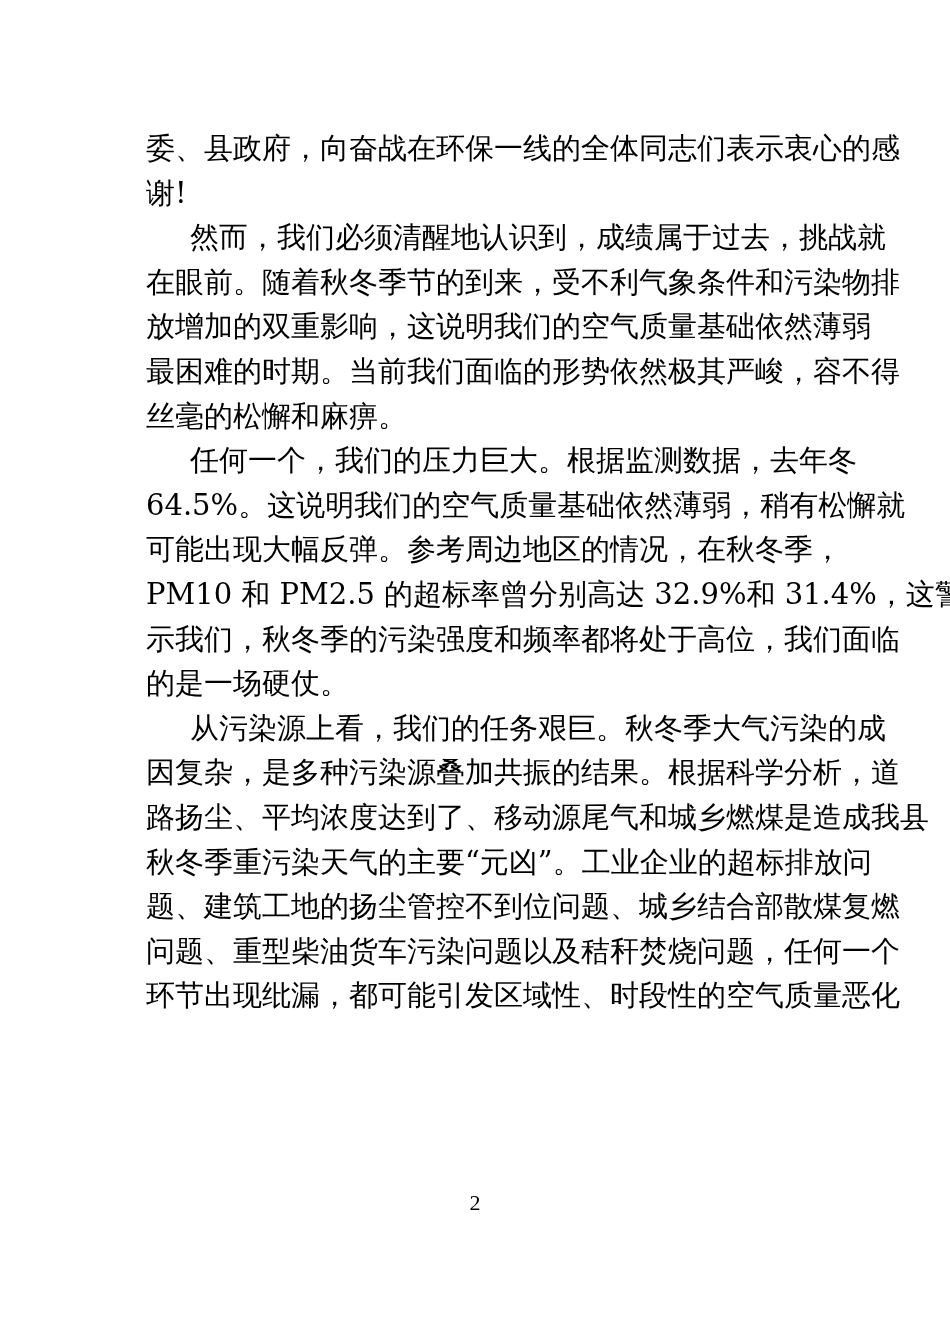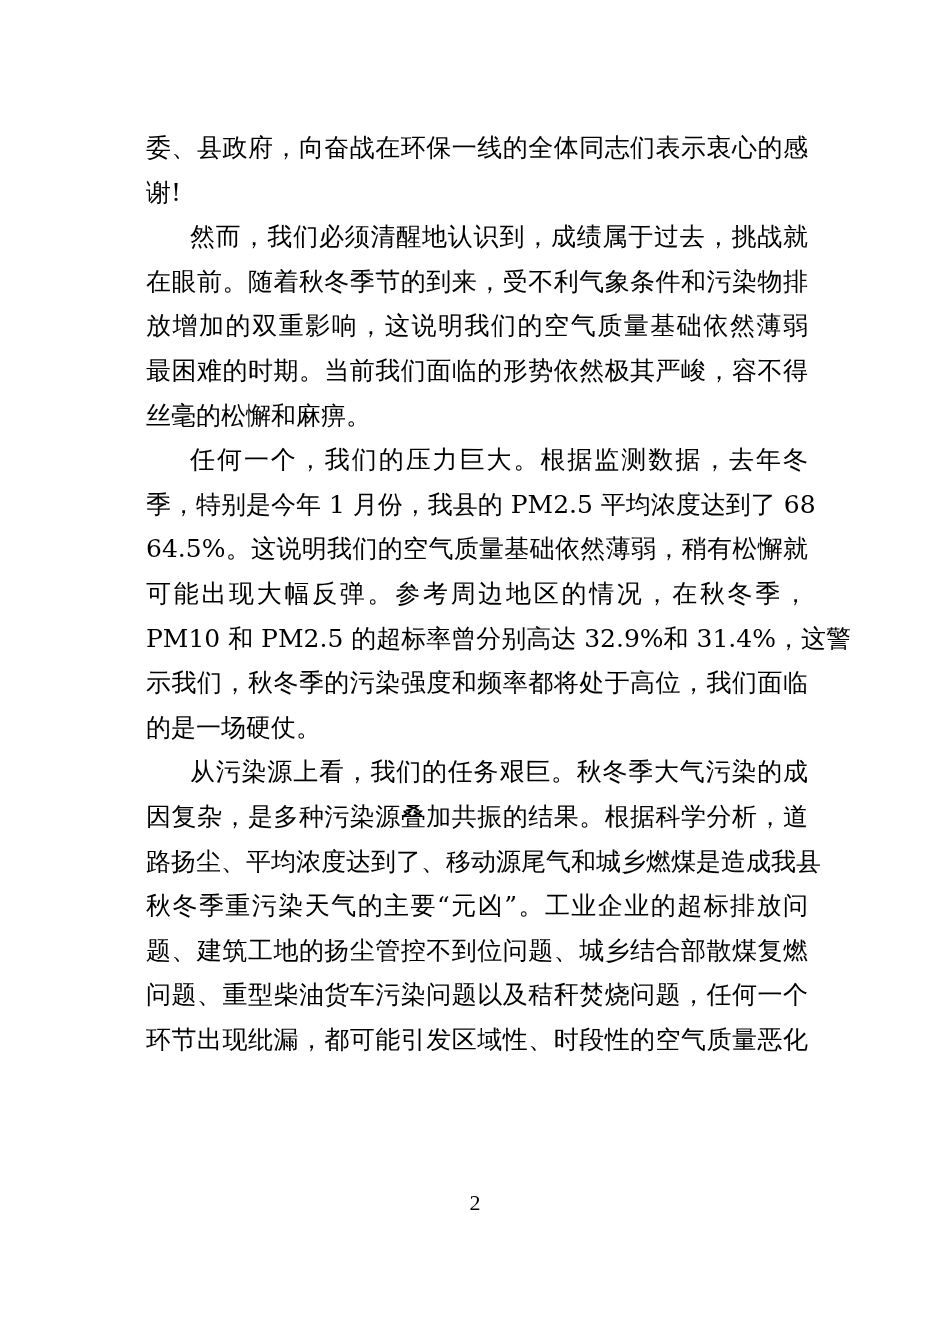--- a/index.html
+++ b/index.html
@@ -1,20 +1,20 @@
 <!DOCTYPE html>
 <html><head>
 <meta charset="utf-8">
 <style>
   html, body { margin: 0; padding: 0; background: #ffffff; }
   body { width: 950px; height: 1344px; position: relative; overflow: hidden;
          font-family: "DejaVu Serif", "Liberation Serif", serif; color: #000; }
   .page { position: absolute; left: 0; top: 0; width: 950px; height: 1344px; background: #fff; }
   .body-text { position: absolute; left: 146px; top: 126px; width: 662px; }
-  .line { height: 44.6px; line-height: 44.6px; font-size: 25px; white-space: nowrap;
+  .line { height: 44.6px; line-height: 44.6px; font-size: 29px; white-space: nowrap;
           text-align: justify; text-align-last: justify; letter-spacing: 0; }
   .line.last { text-align-last: left; }
   .line.indent { padding-left: 44px; }
   .page-number { position: absolute; left: 0; width: 950px; top: 1188px; text-align: center;
                  font-family: "Liberation Serif", serif; font-size: 22px; line-height: 30px; }
 </style>
 </head>
 <body>
 
 <div class="page">
@@ -28,21 +28,20 @@
     <div>
       <div class="line indent">然而，我们必须清醒地认识到，成绩属于过去，挑战就</div>
       <div class="line">在眼前。随着秋冬季节的到来，受不利气象条件和污染物排</div>
       <div class="line">放增加的双重影响，这说明我们的空气质量基础依然薄弱</div>
       <div class="line">最困难的时期。当前我们面临的形势依然极其严峻，容不得</div>
       <div class="line last">丝毫的松懈和麻痹。</div>
     </div>
 
     <div>
       <div class="line indent">任何一个，我们的压力巨大。根据监测数据，去年冬</div>
-      <div class="line">季，特别是今年 1 月份，我县的 PM2.5 平均浓度达到了 68</div>
       <div class="line">64.5%。这说明我们的空气质量基础依然薄弱，稍有松懈就</div>
       <div class="line">可能出现大幅反弹。参考周边地区的情况，在秋冬季，</div>
       <div class="line">PM10 和 PM2.5 的超标率曾分别高达 32.9%和 31.4%，这警</div>
       <div class="line">示我们，秋冬季的污染强度和频率都将处于高位，我们面临</div>
       <div class="line last">的是一场硬仗。</div>
     </div>
 
     <div>
       <div class="line indent">从污染源上看，我们的任务艰巨。秋冬季大气污染的成</div>
       <div class="line">因复杂，是多种污染源叠加共振的结果。根据科学分析，道</div>

